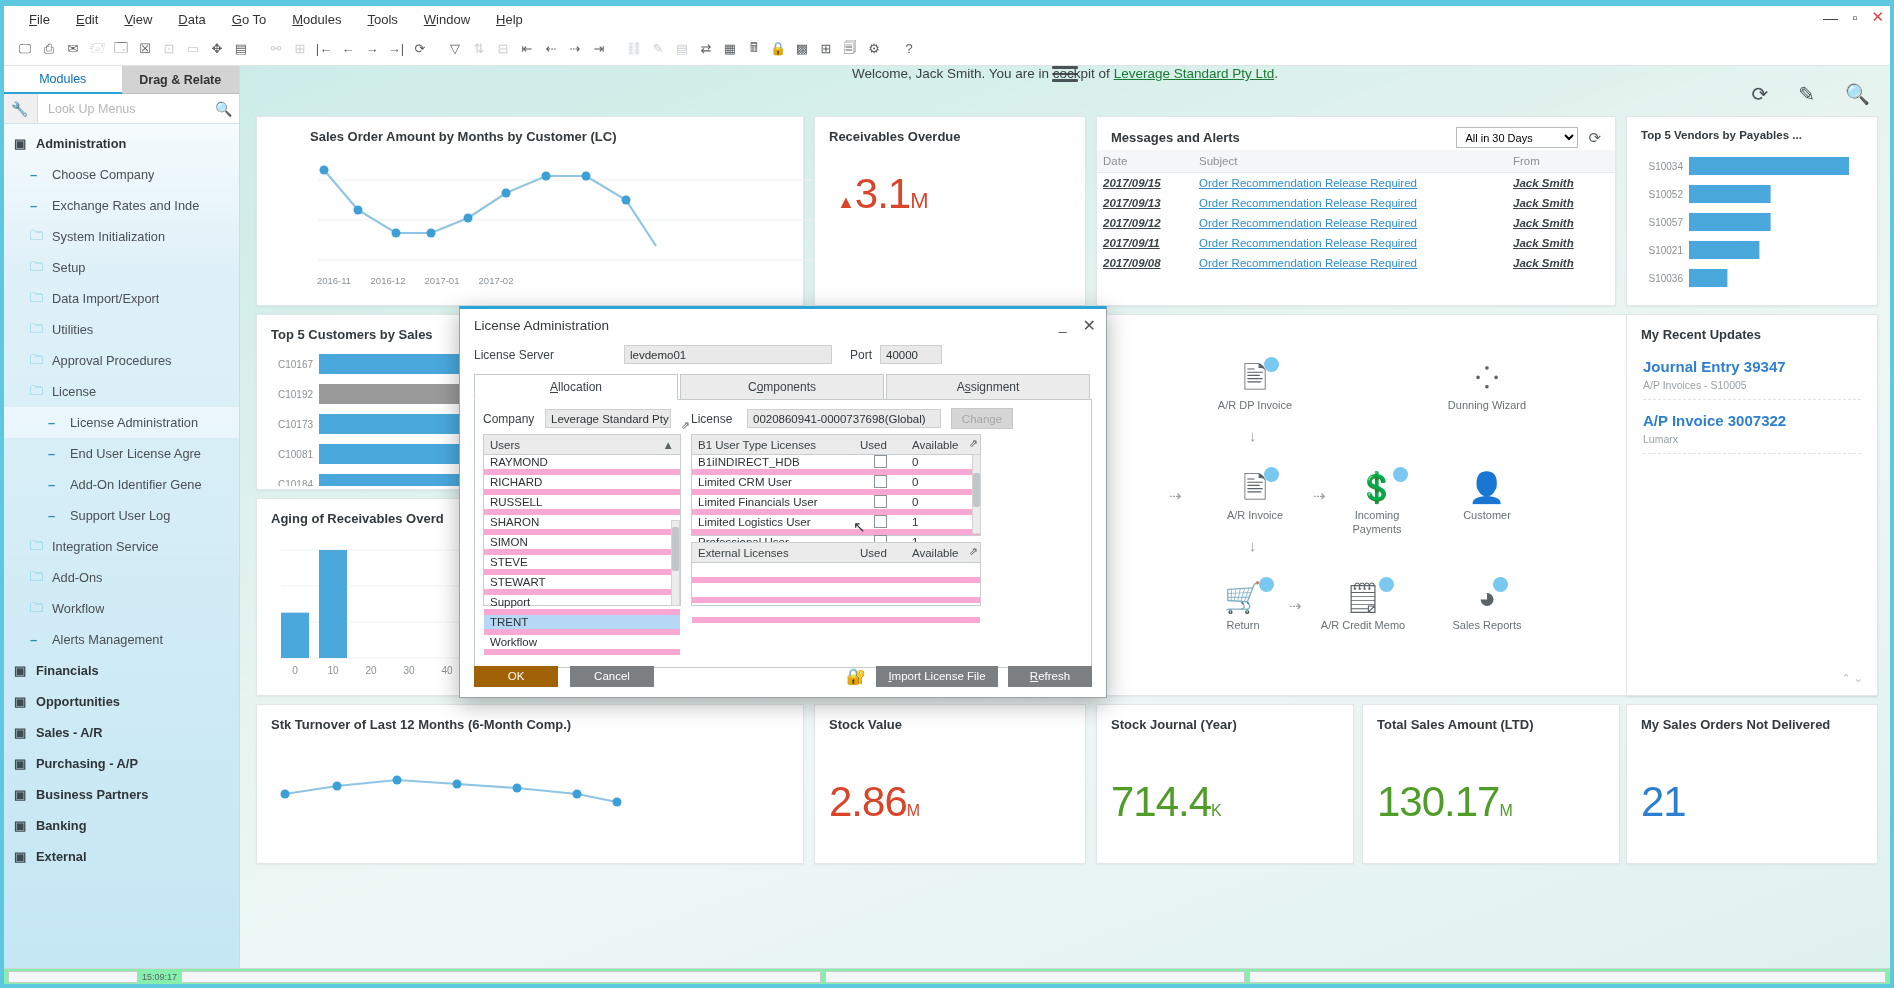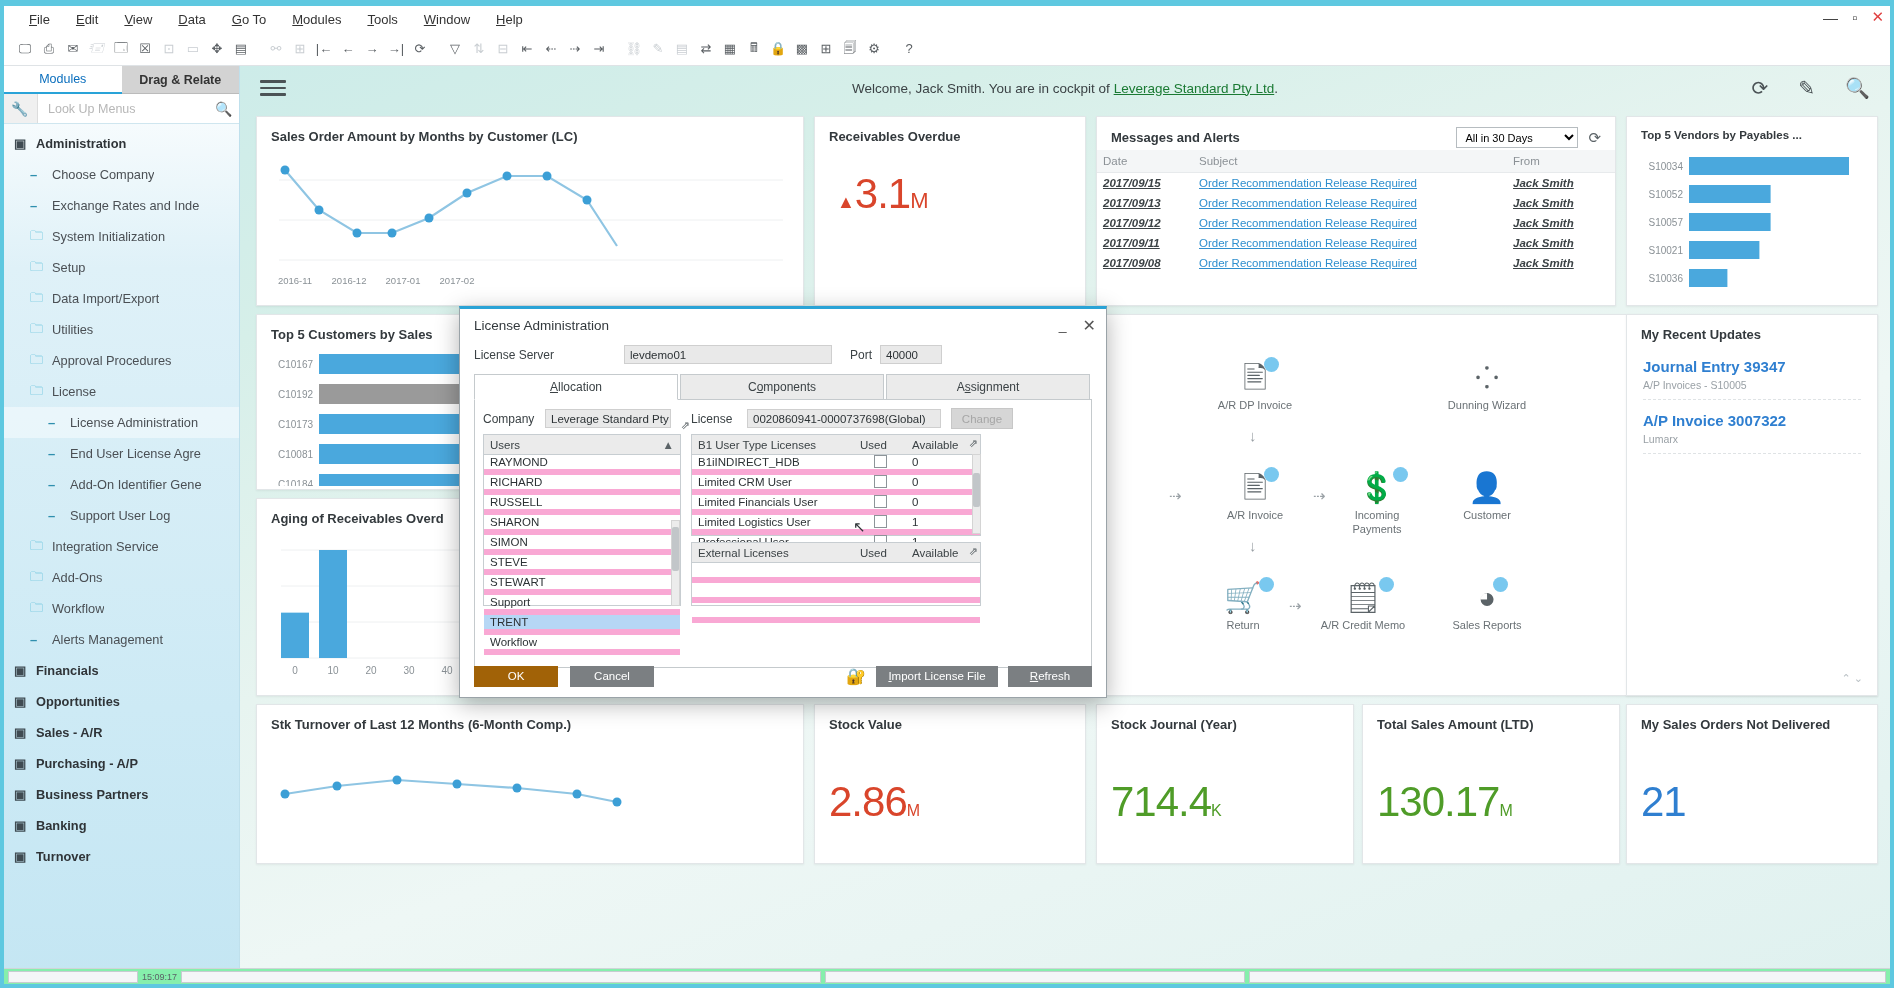--- a/index.html
+++ b/index.html
@@ -74,20 +74,21 @@
   .sb-txt { white-space: nowrap; overflow:hidden; }
 
   
   .main {
     flex: 1; position: relative; overflow: hidden;
     background: linear-gradient(160deg,#cdece9 0%, #d6efe9 18%, #e7f4f0 42%, #eef7f5 60%, #dff1ef 100%);
   }
   .cockpit-head {
     height: 44px; display:flex; align-items:center; position:relative;
     padding: 0 20px;
+    flex-direction: column;
   }
   .burger { width: 26px; display:flex; flex-direction:column; gap:4px; }
   .burger i { display:block; height:2.5px; background:#4b5356; border-radius:1px; }
   .welcome { position:absolute; left:0; right:0; text-align:center; font-size:13.5px; color:#3b4245; }
   .welcome a { color:#1a7a33; text-decoration: underline; }
   .head-icons { margin-left:auto; display:flex; gap:30px; color:#4b5356; font-size:20px; z-index:2; }
 
   .tiles { position:absolute; left:16px; right:8px; top:44px; bottom:0; }
   .tile {
     position:absolute; background:#fff; border:1px solid #e2e6e8;
@@ -363,21 +364,21 @@
             <div class="sb-row lvl0 root">
               <span class="sb-glyph mod">▣</span>
               <span class="sb-txt">Business Partners</span>
             </div>
             <div class="sb-row lvl0 root">
               <span class="sb-glyph mod">▣</span>
               <span class="sb-txt">Banking</span>
             </div>
             <div class="sb-row lvl0 root">
               <span class="sb-glyph mod">▣</span>
-              <span class="sb-txt">Turnover</span>
+              <span class="sb-txt">External</span>
             </div>
           </div>
     </div>
 
     <div class="main">
 
       <div class="cockpit-head">
         <div class="burger">
               <i></i>
               <i></i>
@@ -388,21 +389,21 @@
         </div>
         <div class="head-icons">
           <span>⟳</span>
           <span>✎</span>
           <span>🔍</span>
         </div>
       </div>
 
       <div class="tiles">
 
-        <div class="tile" style="left:0; top:6px; width:548px; height:190px;">
+        <div class="tile" style="left:0; top:6px; width:548px; height:190px;padding-left:39px;">
           <div class="tile-title">Sales Order Amount by Months by Customer (LC)</div>
           <svg width="548" height="150" viewBox="0 0 548 150">
             <line x1="22" y1="32" x2="526" y2="32" stroke="#eef0f1"></line>
             <line x1="22" y1="72" x2="526" y2="72" stroke="#eef0f1"></line>
             <line x1="22" y1="112" x2="526" y2="112" stroke="#eef0f1"></line>
             <polyline points="28,22 62,62 100,85 135,85 172,70 210,45 250,28 290,28 330,52 360,98" fill="none" stroke="#8fc5e3" stroke-width="2.2"></polyline>
             <g fill="#3c9fd6">
               <circle cx="28" cy="22" r="4.5"></circle>
                   <circle cx="62" cy="62" r="4.5"></circle>
               <circle cx="100" cy="85" r="4.5"></circle>

